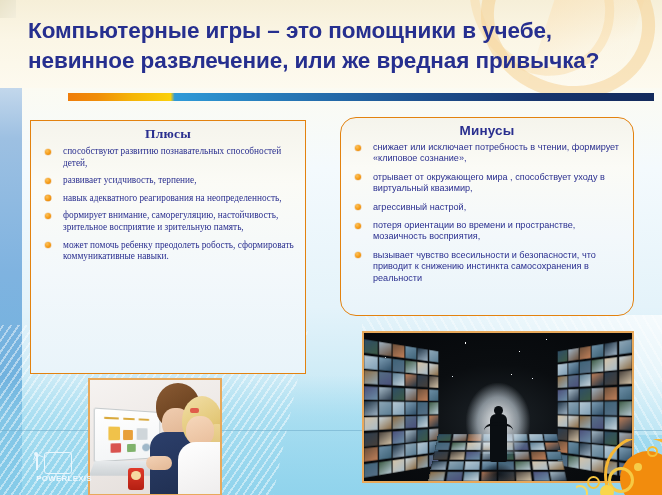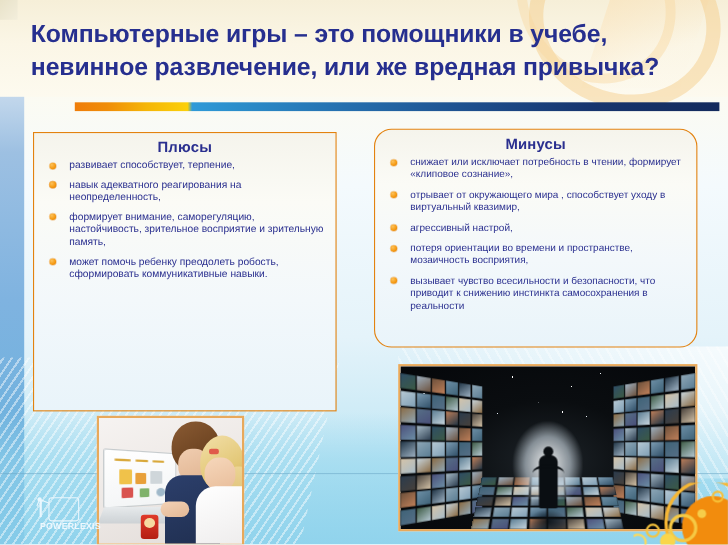--- a/index.html
+++ b/index.html
@@ -74,21 +74,21 @@
     background:linear-gradient(90deg,
       #ef7d0a 0%,#f08d08 5%,#f5b507 11%,#fbd00a 17.5%,
       #2f9ad8 18.2%,#2b8ecb 25%,#256fae 42%,#1d4e8c 62%,#17356e 80%,#132a5c 100%);
   }
   
   .box{
     position:absolute;border:1.6px solid #e3820f;
     background:linear-gradient(180deg,#f5f4ec 0%,#fbfbf6 25%,#f3f8fb 60%,#e9f4fa 100%);
     box-sizing:border-box;
   }
-  #box-plus{left:30px;top:120px;width:276px;height:254px;}
+  #box-plus{left:30px;top:120px;width:276px;height:254px;font-family:Liberation Serif, serif;}
   #box-minus{left:340px;top:117px;width:294px;height:199px;border-radius:16px;}
   .box-title{
     text-align:center;color:#2a2f8f;font-weight:bold;font-size:13.5px;
     margin:5px 0 4px 0;letter-spacing:.2px;
   }
   ul.bul{list-style:none;margin:0;padding:0 8px 0 6px;}
   ul.bul li{
     position:relative;padding:0 2px 0 26px;margin-bottom:6px;
     color:#2a2f8f;font-size:9.3px;line-height:11.6px;
   }
@@ -213,21 +213,22 @@
     <div class="header-ribbon"></div>
     <div class="header-swirl"></div>
     <div class="header-swirl2"></div>
     <div class="title">Компьютерные игры – это помощники в учебе, невинное развлечение, или же вредная привычка?</div>
   </div>
   <div class="bar"></div>
 
   <div class="box" id="box-plus">
     <div class="box-title">Плюсы</div>
     <ul class="bul" id="plus-list">
-        <li><span class="bullet"></span><span>развивает способствует, терпение,</span></li>
+        <li><span class="bullet"></span><span>способствуют развитию познавательных способностей детей,</span></li>
+        <li><span class="bullet"></span><span>развивает усидчивость, терпение,</span></li>
         <li><span class="bullet"></span></li>
         <li><span class="bullet"></span><span>навык адекватного реагирования на неопределенность,</span></li>
         <li><span class="bullet"></span><span>формирует внимание, саморегуляцию, настойчивость, зрительное восприятие и зрительную память,</span></li>
         <li><span class="bullet"></span><span>может помочь ребенку преодолеть робость, сформировать коммуникативные навыки.</span></li>
       </ul>
   </div>
 
   <div class="box" id="box-minus">
     <div class="box-title">Минусы</div>
     <ul class="bul" id="minus-list">

